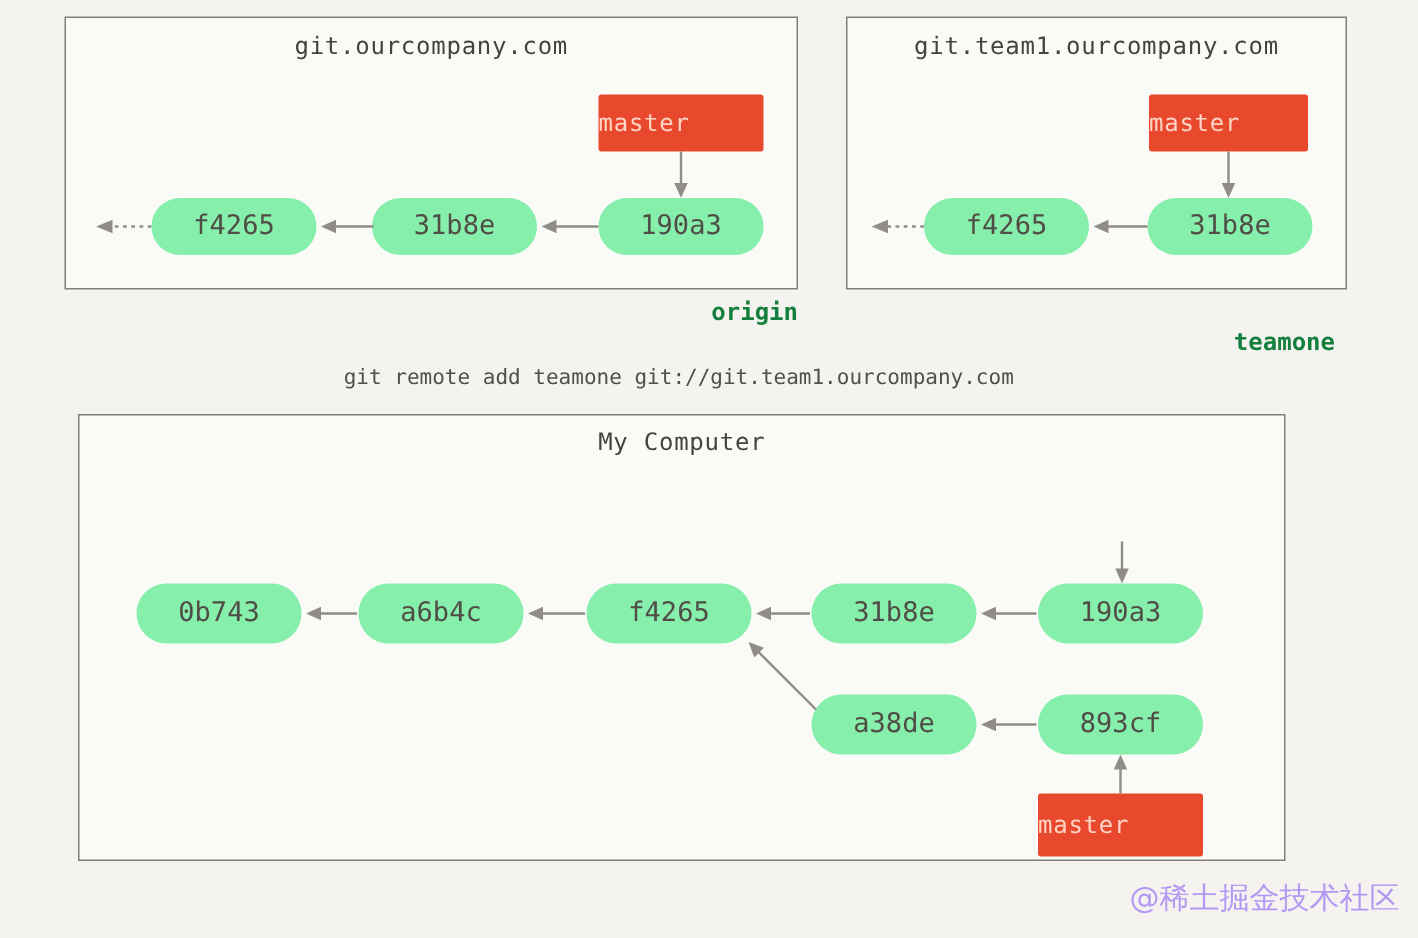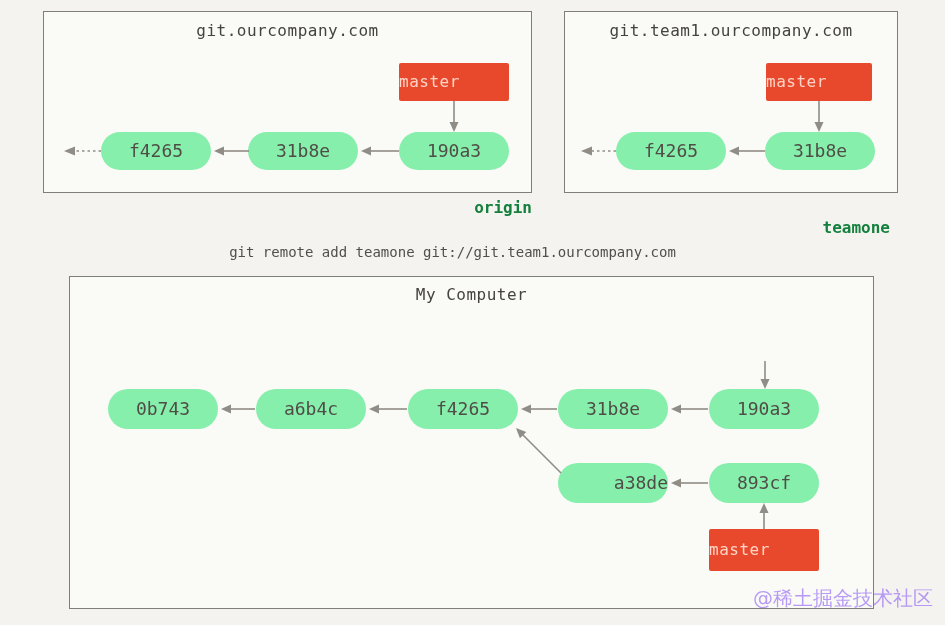--- a/index.html
+++ b/index.html
@@ -12,21 +12,21 @@
     overflow: hidden;
   }
   .repo-box {
     position: absolute;
     border: 1.5px solid #807e79;
     background: #fafaf6;
     box-sizing: border-box;
   }
   .box-a { left: 43px;  top: 11px;  width: 489px; height: 182px; padding-left: 12px; }
   .box-b { left: 564px; top: 11px;  width: 334px; height: 182px; }
-  .box-c { left: 69px;  top: 276px; width: 805px; height: 333px; padding-left: 11px; }
+  .box-c { left: 52px;  top: 276px; width: 805px; height: 298px; padding-left: 11px; }
   .box-title {
     position: absolute; left: 0; top: 9px; width: 100%;
     text-align: center; font-size: 16px; color: #45433e;
     letter-spacing: 0.5px;
   }
   .repo-label {
     position: absolute; text-align: right;
     font-size: 16px; font-weight: bold; color: #15803d;
   }
   .label-origin  { left: 43px;  top: 198px; width: 489px; }
@@ -147,21 +147,21 @@
     </svg>
     <svg class="arrow" style="left:450px; top:126px;" width="37" height="12">
       <line x1="37" y1="6" x2="10" y2="6"></line>
       <polygon points="11,1.5 11,10.5 1,6"></polygon>
     </svg>
     <svg class="arrow" style="left:600px; top:126px;" width="38" height="12">
       <line x1="38" y1="6" x2="10" y2="6"></line>
       <polygon points="11,1.5 11,10.5 1,6"></polygon>
     </svg>
 
-    <div class="pill pill-lg" style="left:488px; top:186px;text-align:right;">a38de</div>
+    <div class="pill pill-lg" style="left:488px; top:186px;">a38de</div>
     <div class="pill pill-lg" style="left:639px; top:186px;">893cf</div>
 
     <svg class="arrow" style="left:600px; top:200px;" width="38" height="12">
       <line x1="38" y1="6" x2="10" y2="6"></line>
       <polygon points="11,1.5 11,10.5 1,6"></polygon>
     </svg>
 
     <svg class="arrow" style="left:443px; top:149px;" width="55" height="55">
       <line x1="48" y1="47" x2="9" y2="8"></line>
       <polygon points="3,2 13.3,5.9 6.9,12.3"></polygon>

